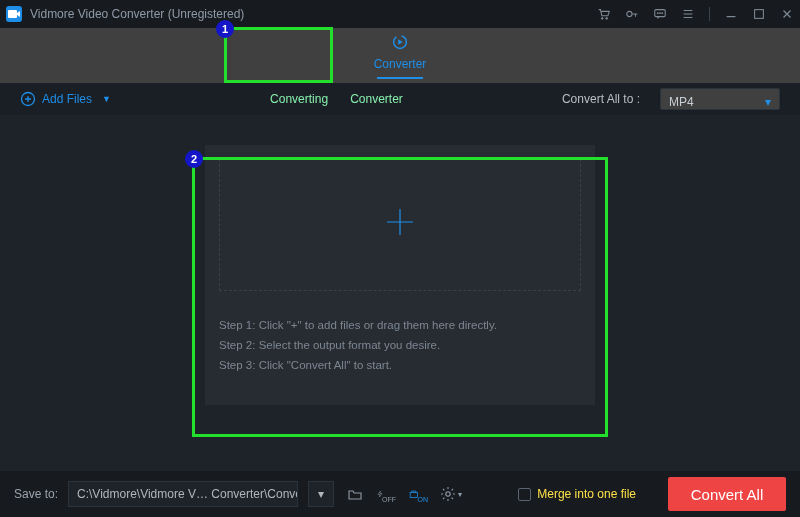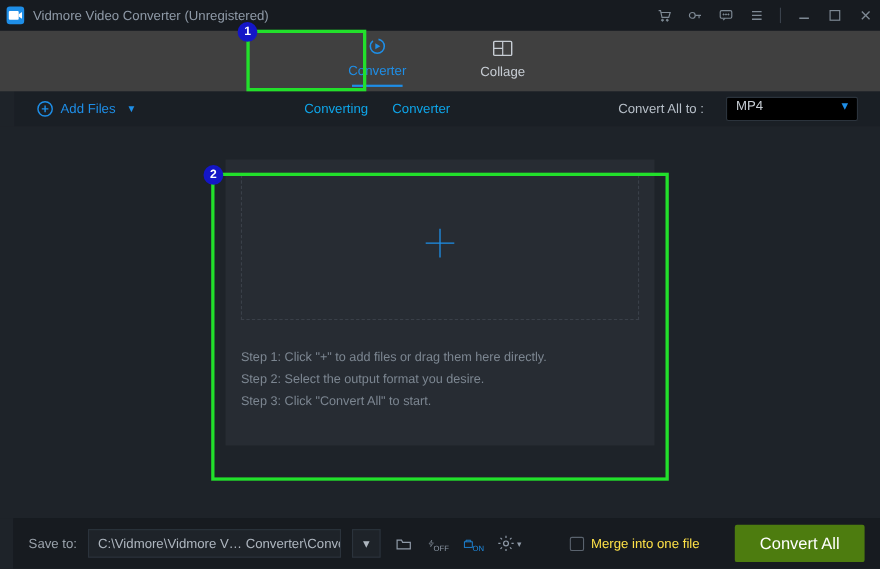--- a/index.html
+++ b/index.html
@@ -38,30 +38,30 @@
     width:60px;
   }
   .tab svg { width:22px; height:20px; }
   .tab.active { color:#1e8ee7; }
   .tab.active .underline { height:2px; background:#1e8ee7; width:46px; margin-top:2px;}
   .tab .underline { height:2px; }
 
   .subbar {
     height:32px; background:#1a1f25;
     display:flex; align-items:center; padding:0 20px;
-    color:#8f9aa7; font-size:12px;margin-left:13px;
+    color:#8f9aa7; font-size:12px;
   }
   .addfiles { display:flex; align-items:center; gap:6px; color:#1e8ee7; cursor:pointer;}
   .addfiles svg{ width:16px;height:16px;}
   .subbar .center { flex:1; display:flex; justify-content:center; gap:22px; }
-  .subbar .center span { cursor:pointer; color:#0ea5e9; }
+  .subbar .center span { cursor:pointer; color:#86efac; }
   .convertto { display:flex; align-items:center; gap:20px; color:#b7bfc8;}
   .select {
-    background:#000000; border:1px solid #2b333c; color:#c7cdd4;
-    height:22px; width:120px; display:flex; align-items:flex-start;
+    background:#404040; border:1px solid #2b333c; color:#c7cdd4;
+    height:22px; width:120px; display:flex; align-items:flex-end;
     padding:0 8px; justify-content:space-between; cursor:pointer;
     border-radius:2px; font-size:12px;
   }
   .select .caret { color:#1e8ee7; }
 
   .mainarea {
     position:relative; height: 356px; background:#1e2329;
   }
   .droparea {
     position:absolute; left:205px; top:30px; width:390px; height:260px;
@@ -72,21 +72,21 @@
     width:100%; height:132px;
     border:1px dashed #3a4049;
     display:flex; align-items:center; justify-content:center;
   }
   .plus {
     font-size:30px; color:#1e8ee7; font-weight:200;
   }
   .steps { margin-top:24px; color:#7c8691; font-size:11.5px; line-height:20px;}
 
   .bottombar {
-    position:absolute; left:12px; right:0; bottom:0; height:46px;
+    position:absolute; left:0; right:0; bottom:0; height:46px;
     background:#171b20; display:flex; align-items:center;
     padding:0 14px; gap:10px; color:#9aa2ab; font-size:12px;
   }
   .pathbox {
     background:#1e2329; border:1px solid #2b333c; height:26px;
     padding:0 8px; display:flex; align-items:center; color:#aeb6bf;
     flex:0 0 230px; overflow:hidden; white-space:nowrap;
   }
   .dropbtn {
     background:#1e2329; border:1px solid #2b333c; height:26px; width:26px;
@@ -97,21 +97,21 @@
     color:#8f9aa7; cursor:pointer;
   }
   .iconbtn svg{width:16px;height:16px;}
   .bottombar .spacer{flex:1;}
   .checkbox{
     width:13px;height:13px;border:1px solid #5a636e; border-radius:2px; display:inline-block;
     margin-right:6px; vertical-align:middle;
   }
   .mergewrap{display:flex;align-items:center;color:#fde047;}
   .convertall{
-    background:#4d7c0f; color:#fff; height:34px; width:118px;
+    background:#ef4444; color:#fff; height:34px; width:118px;
     display:flex;align-items:center;justify-content:center;
     font-size:15px; border-radius:2px; cursor:pointer;
   }
 
   
   .ann-box {
     position:absolute; border:3px solid #22e02b; pointer-events:none;
   }
   .ann-badge{
     position:absolute; width:18px;height:18px;border-radius:50%;
@@ -179,28 +179,20 @@
   </div>
 </div>
 
 <div class="tabsrow">
   <div class="tab active">
     <svg viewBox="0 0 24 22">
         <circle cx="12" cy="10" r="7" stroke="#1e8ee7" stroke-width="1.6" fill="none" stroke-dasharray="28 6"></circle>
         <path d="M10 7v6l5-3z" fill="#1e8ee7"></path>
       </svg>
     <span>Converter</span>
-    <div class="underline"></div>
-  </div>
-  <div class="tab">
-    <svg viewBox="0 0 24 22">
-        <rect x="3" y="4" width="18" height="14" rx="1" stroke="#c7cdd4" stroke-width="1.4" fill="none"></rect>
-        <path d="M12 4v14M3 11h9" stroke="#c7cdd4" stroke-width="1.2"></path>
-      </svg>
-    <span>Collage</span>
     <div class="underline"></div>
   </div>
 </div>
 
 <div class="subbar">
   <div class="addfiles">
     <svg viewBox="0 0 16 16">
         <circle cx="8" cy="8" r="6.5" stroke="#1e8ee7" stroke-width="1.3" fill="none"></circle>
         <path d="M8 5v6M5 8h6" stroke="#1e8ee7" stroke-width="1.3"></path>
       </svg>

